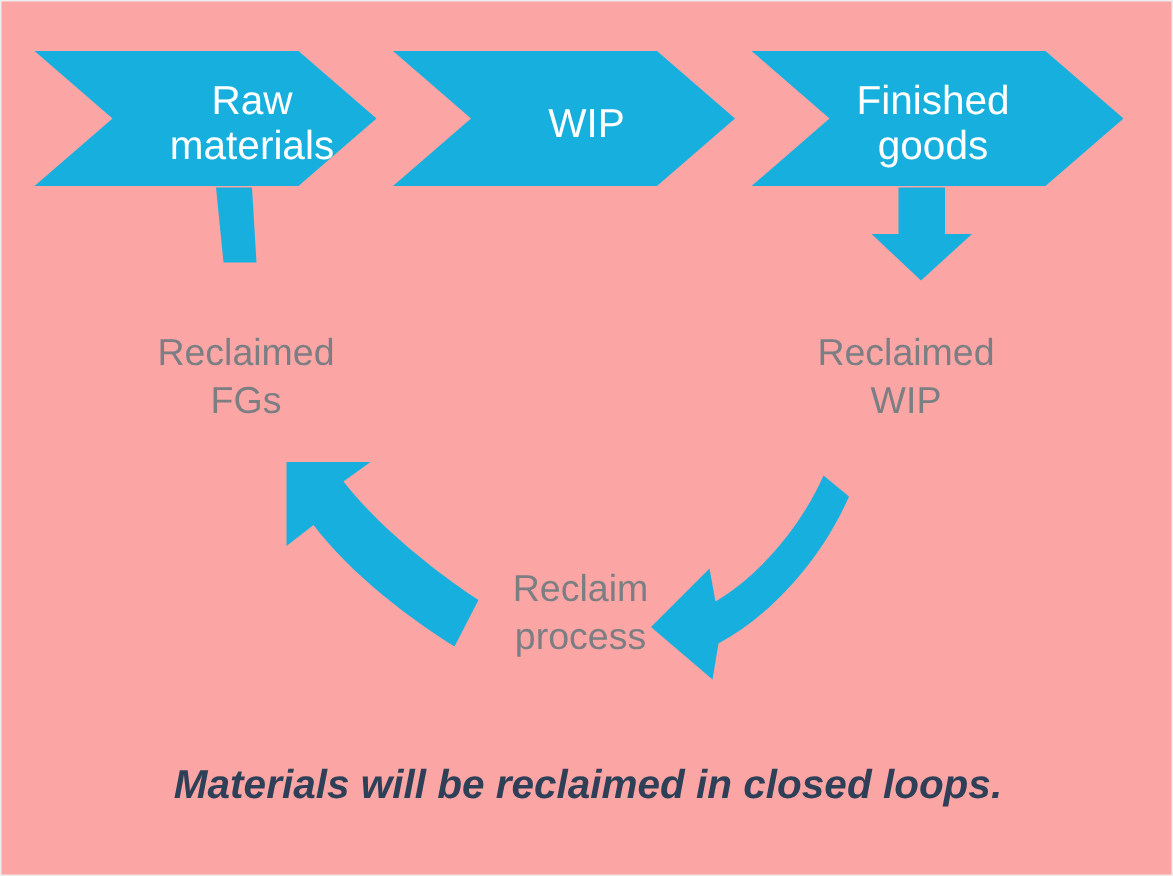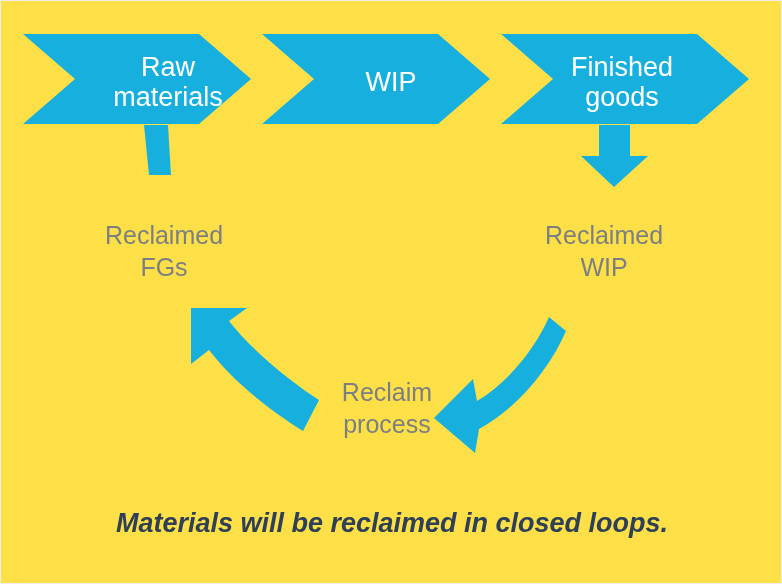--- a/index.html
+++ b/index.html
@@ -7,21 +7,21 @@
     padding: 0;
     background: #ffffff;
   }
   body {
     font-family: "Liberation Sans", sans-serif;
   }
   #slide {
     position: relative;
     width: 782px;
     height: 584px;
-    background: #fde047;
+    background: #fca5a5;
     border: 1px solid #ededed;
     box-sizing: border-box;
     overflow: hidden;
   }
   #diagram-svg {
     position: absolute;
     left: 0;
     top: 0;
     width: 782px;
     height: 584px;

